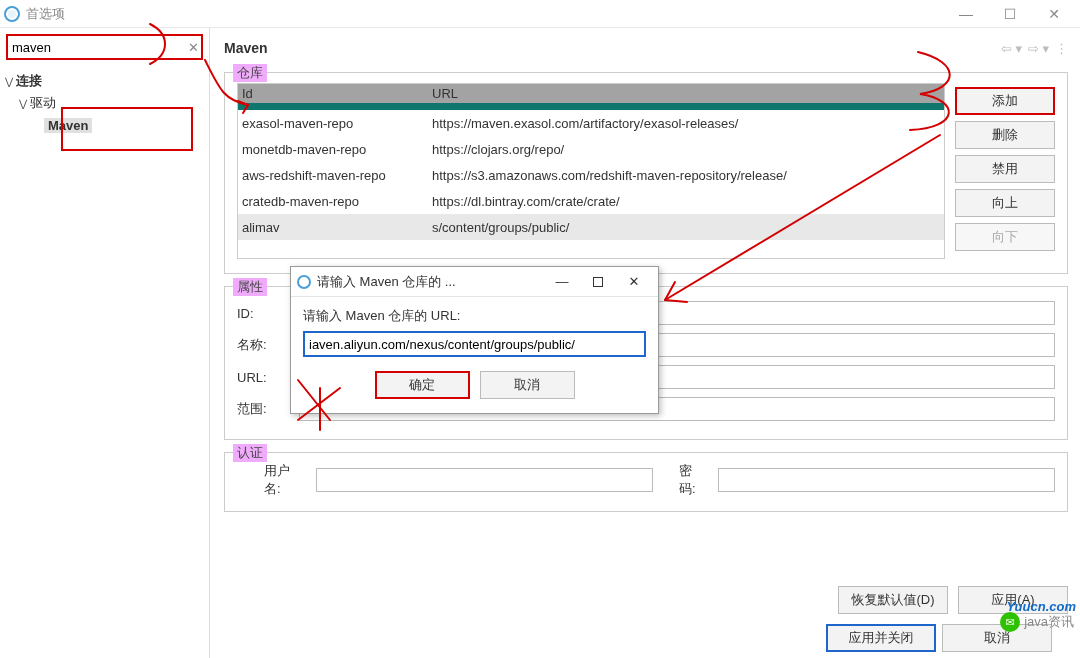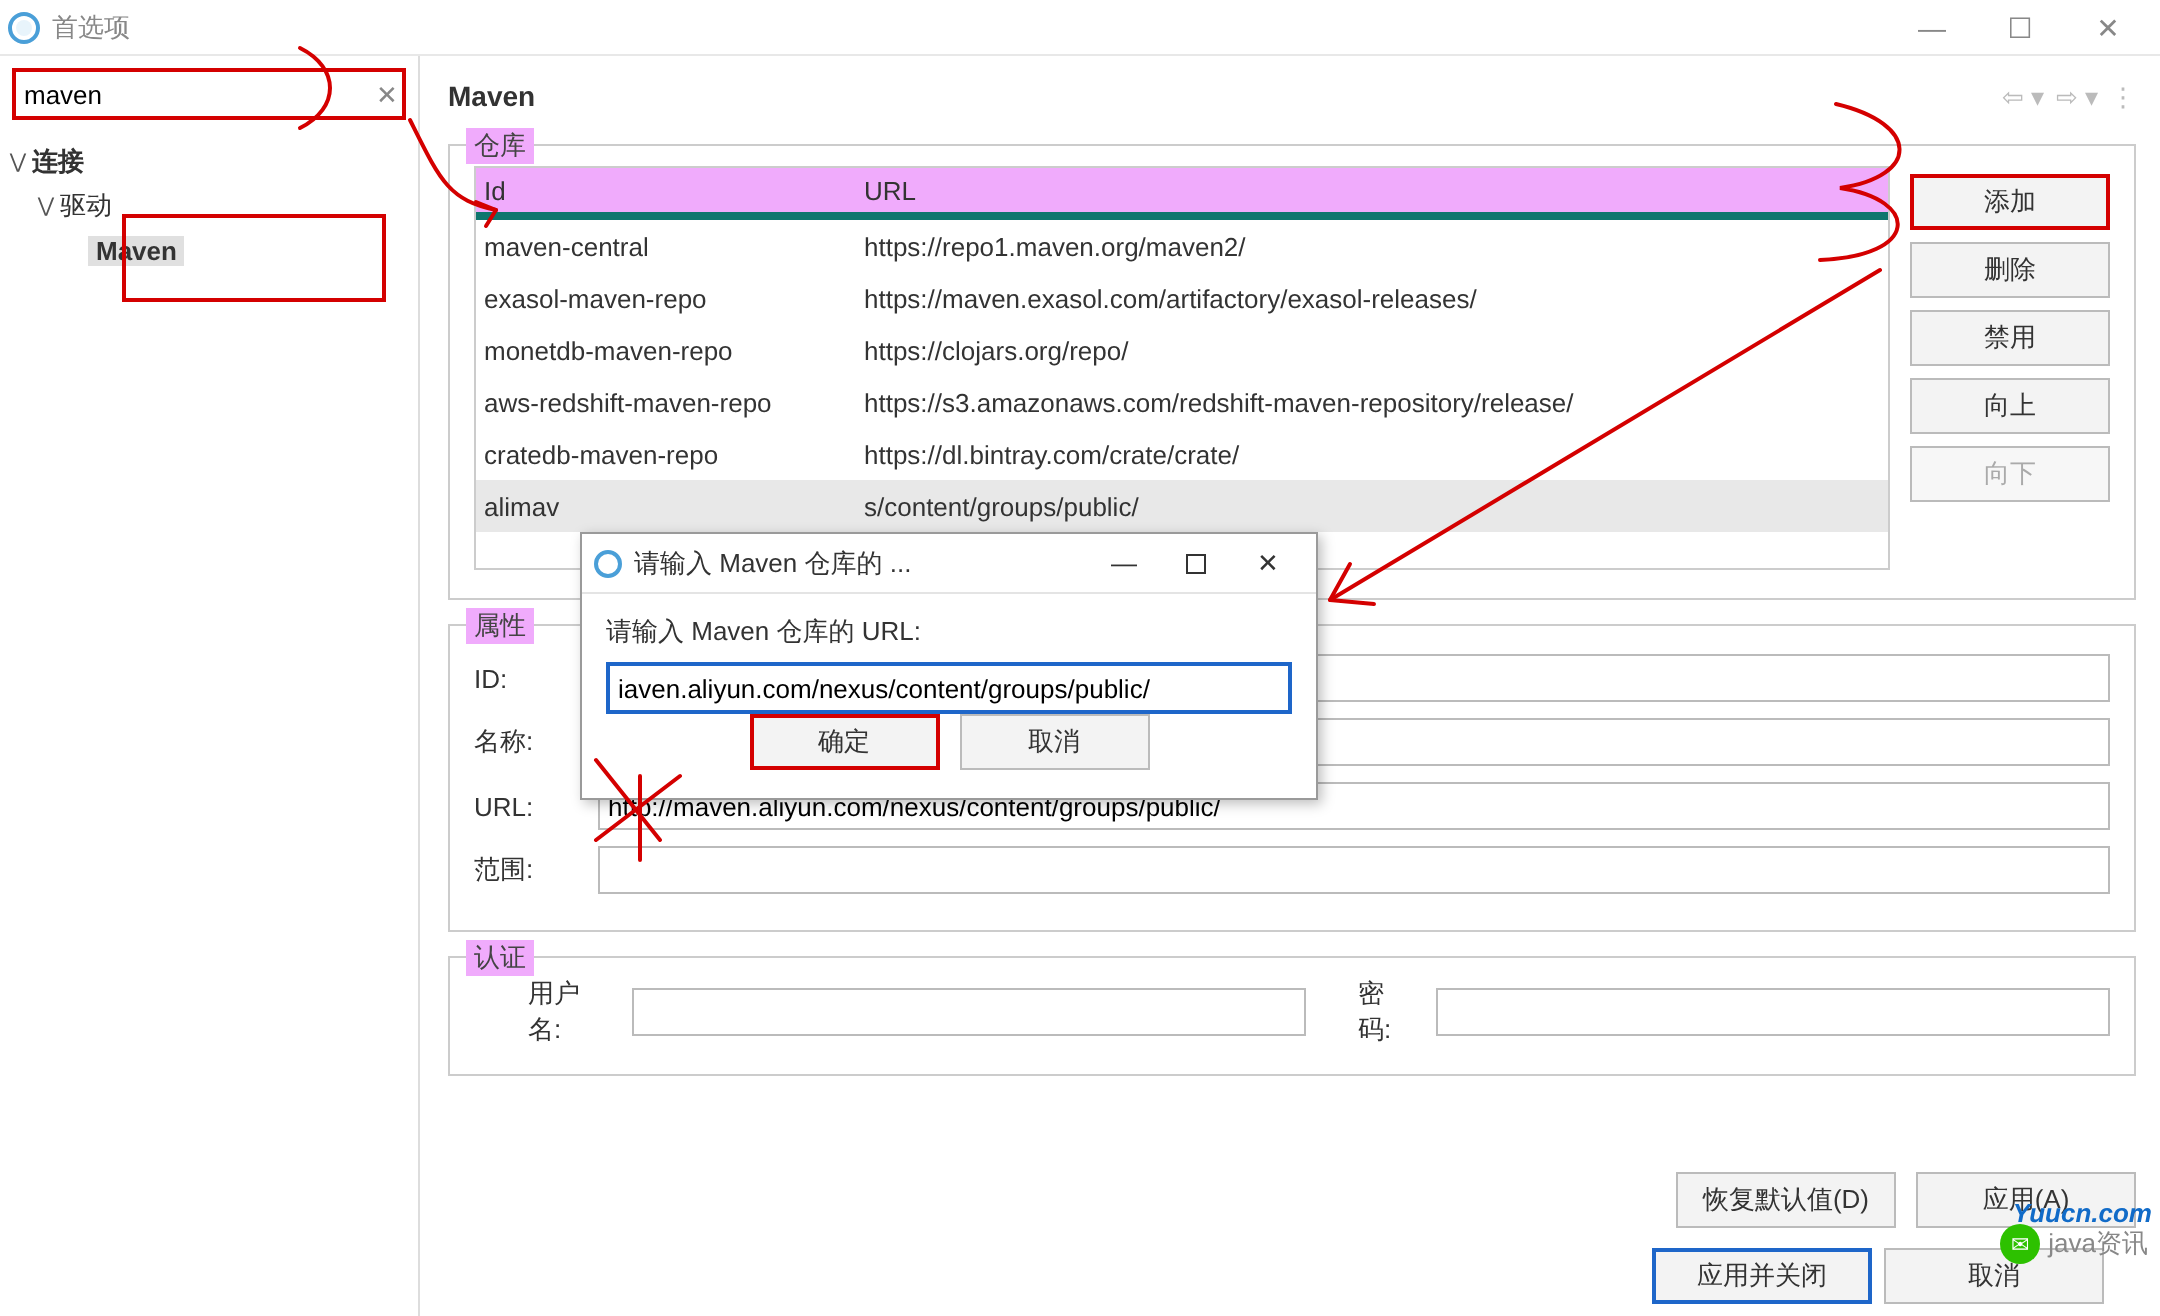--- a/index.html
+++ b/index.html
@@ -36,21 +36,21 @@
 .nav-icons span { cursor:pointer; }
 
 
 .group { border: 1px solid #ccc; margin-top: 12px; position: relative; padding: 10px 12px 14px 12px; }
 .group > legend { position: absolute; top: -9px; left: 8px; background: #f0abfc; padding: 0 4px; font-size: 13px; color: #444; }
 
 .repo-wrap { display: flex; gap: 10px; }
 .repo-table-area { flex: 1; }
 .repo-table { border: 1px solid #ccc; width: 100%; }
 .repo-table .head-row, .repo-table .data-row { display: flex; height: 26px; align-items: center; padding: 0 4px; }
-.repo-table .head-row { border-bottom: 4px solid #0f766e; background:#f0abfc; }
+.repo-table .head-row { border-bottom: 7px solid #0f766e; background:#a3a3a3; }
 .repo-table .col-id { width: 190px; }
 .repo-table .col-url { flex: 1; }
 .repo-table .data-row.sel { background: #e8e8e8; }
 
 .side-btns { width: 100px; display:flex; flex-direction: column; gap: 6px; padding-top: 4px; }
 .wbtn { height: 28px; border: 1px solid #bbb; background: #f3f3f3; display:flex; align-items:center; justify-content:center; cursor:pointer; }
 .wbtn.red { border: 2px solid #d40000; }
 .wbtn.disabled { color: #aaa; background: #f7f7f7; }
 
 .prop-row { display:flex; align-items:center; height: 32px; gap: 8px; }
@@ -70,21 +70,21 @@
 
 .subdlg { position:absolute; left: 290px; top: 266px; width: 369px; background: #fff; border: 1px solid #9a9a9a; box-shadow: 2px 2px 6px rgba(0,0,0,0.25); z-index: 50; }
 .subdlg .bar { height: 30px; display:flex; align-items:center; padding: 0 6px; background:#fff; border-bottom:1px solid #e4e4e4; }
 .subdlg .bar .app-icon { width:14px; height:14px; border-radius:50%; border:2px solid #4a9fd8; margin-right:6px; }
 .subdlg .bar .t { font-size: 13px; color:#333; }
 .subdlg .bar .wb { margin-left:auto; display:flex; gap:0; }
 .subdlg .bar .wb span { width:36px; height:24px; display:flex; align-items:center; justify-content:center; font-size:13px; color:#333; }
 .subdlg .bar .wb .sq { border:1px solid #333; width:10px; height:10px; }
 .subdlg .content { padding: 10px 12px 14px 12px; }
 .subdlg .urlin { width: 100%; height: 26px; border: 2px solid #1e66c9; padding: 0 4px; margin-top:6px; outline:none; }
-.subdlg .btns { display:flex; gap: 10px; justify-content:center; }
+.subdlg .btns { display:flex; gap: 10px; margin-top: 14px; justify-content:center; }
 .subdlg .btns .wbtn { width: 95px; }
 .subdlg .btns .wbtn.ok { border: 2px solid #d40000; }
 
 
 svg.anno { position:absolute; inset:0; width:100%; height:100%; pointer-events:none; z-index: 60; }
 .watermark { position:absolute; right:6px; bottom:26px; display:flex; align-items:center; gap:4px; color:#888; z-index:70; }
 .watermark .wx { width:20px; height:20px; border-radius:50%; background:#2dc100; display:flex; align-items:center; justify-content:center; color:#fff; font-size:11px; }
 .yuu { position:absolute; right:4px; bottom:44px; color:#116bc8; font-weight:bold; z-index:71; font-style:italic; }
 </style>
 </head>
@@ -135,24 +135,20 @@
 
     <div class="group">
       <legend>仓库</legend>
       <div class="repo-wrap">
         <div class="repo-table-area">
           <div class="repo-table">
             <div class="head-row">
               <span class="col-id">Id</span>
               <span class="col-url">URL</span>
             </div>
-            <div class="data-row">
-                <span class="col-id">maven-central</span>
-                <span class="col-url">https://repo1.maven.org/maven2/</span>
-              </div>
             <div class="data-row">
                 <span class="col-id">exasol-maven-repo</span>
                 <span class="col-url">https://maven.exasol.com/artifactory/exasol-releases/</span>
               </div>
             <div class="data-row">
                 <span class="col-id">monetdb-maven-repo</span>
                 <span class="col-url">https://clojars.org/repo/</span>
               </div>
             <div class="data-row">
                 <span class="col-id">aws-redshift-maven-repo</span>

